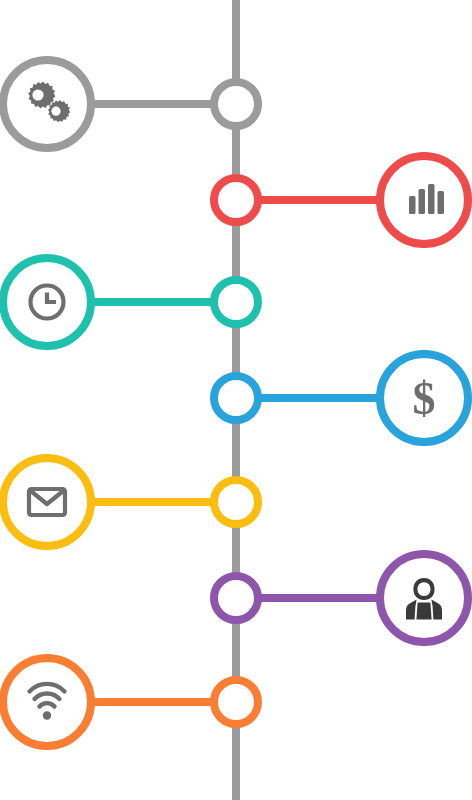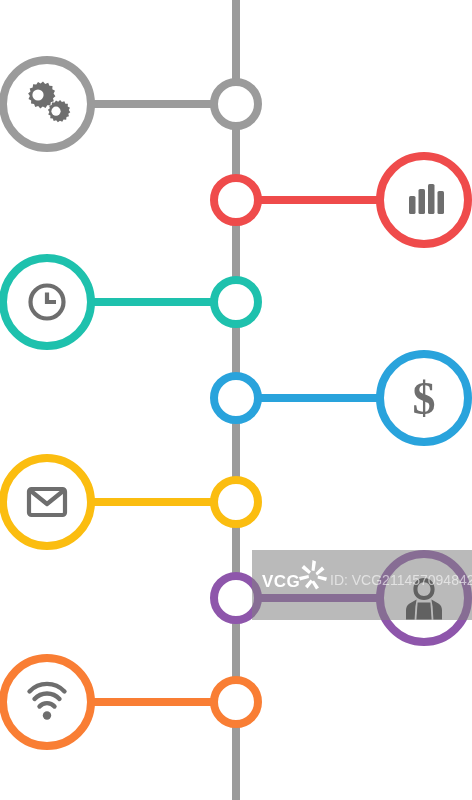--- a/index.html
+++ b/index.html
@@ -163,29 +163,14 @@
       <g fill="none" stroke="#6e6e6e" stroke-linecap="round">
         <path d="M29.5,691.5 A24,24 0 0 1 64.5,691.5" stroke-width="4.4" transform="translate(0,0)"></path>
         <path d="M34.5,699 A17,17 0 0 1 59.5,699" stroke-width="4.4"></path>
         <path d="M39.5,706.5 A10,10 0 0 1 54.5,706.5" stroke-width="4.4"></path>
         <circle cx="47" cy="715.5" r="4.2" fill="#6e6e6e" stroke="none"></circle>
       </g>
     </g>
 
   </svg>
 
-  <div id="watermark">
-    <span class="wm-logo-text">VCG</span>
-    <svg class="wm-mark" viewBox="0 0 40 40">
-      <g fill="#ffffff">
-        <path d="M18.5,4 L22,5.5 L20.5,15 L17.5,14.5 Z"></path>
-        <path d="M28,10.5 L30.5,13.5 L23,19.5 L21.5,17 Z"></path>
-        <path d="M33,21.5 L32,25 L23.5,22.5 L24,19.5 Z"></path>
-        <path d="M10,9 L7.5,12 L15,18 L17,15.5 Z"></path>
-        <path d="M5,21 L6,24.5 L15,22 L14.5,19 Z"></path>
-        <path d="M11,30 L13.5,32.5 L19,25.5 L16.5,23.5 Z"></path>
-        <path d="M25,31.5 L22,33.5 L17.5,26 L20,24.5 Z"></path>
-      </g>
-    </svg>
-    <span class="wm-id">ID: VCG211457094842</span>
-  </div>
 
 </div>
 
 </body></html>

